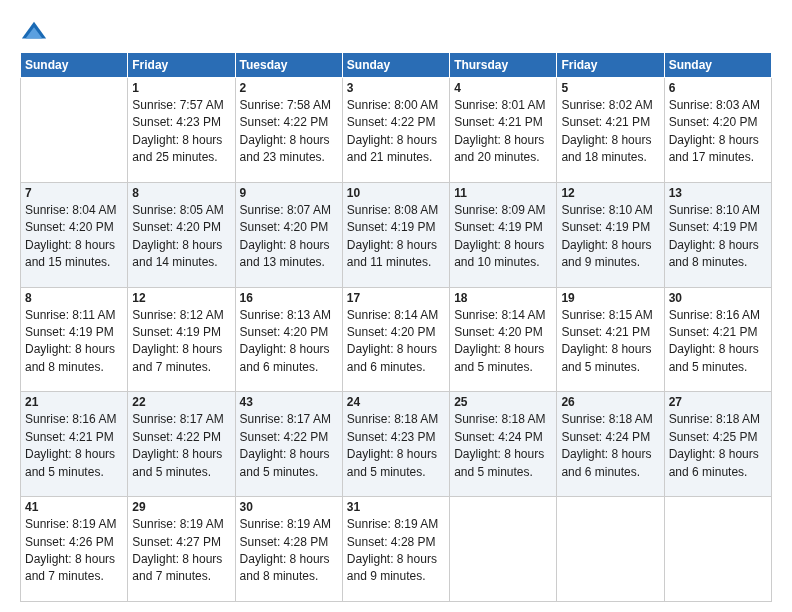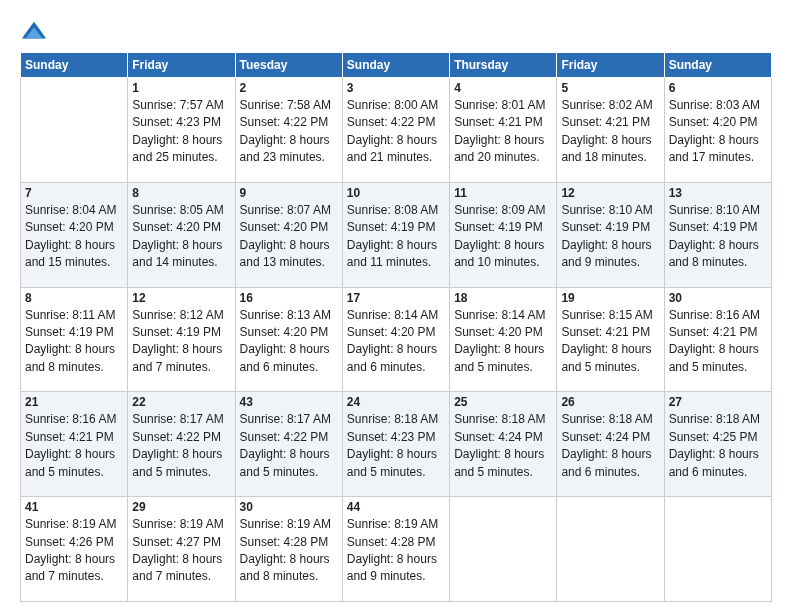--- a/index.html
+++ b/index.html
@@ -265,21 +265,21 @@
           </td>
           <td>
             <span class="day-num">29</span>
             <div class="day-info">Sunrise: 8:19 AM<br>Sunset: 4:27 PM<br>Daylight: 8 hours<br>and 7 minutes.</div>
           </td>
           <td>
             <span class="day-num">30</span>
             <div class="day-info">Sunrise: 8:19 AM<br>Sunset: 4:28 PM<br>Daylight: 8 hours<br>and 8 minutes.</div>
           </td>
           <td>
-            <span class="day-num">44</span>
+            <span class="day-num">31</span>
             <div class="day-info">Sunrise: 8:19 AM<br>Sunset: 4:28 PM<br>Daylight: 8 hours<br>and 9 minutes.</div>
           </td>
           <td class="empty-cell"></td>
           <td class="empty-cell"></td>
           <td class="empty-cell"></td>
         </tr>
       </tbody>
   </table>
 </div>
 

